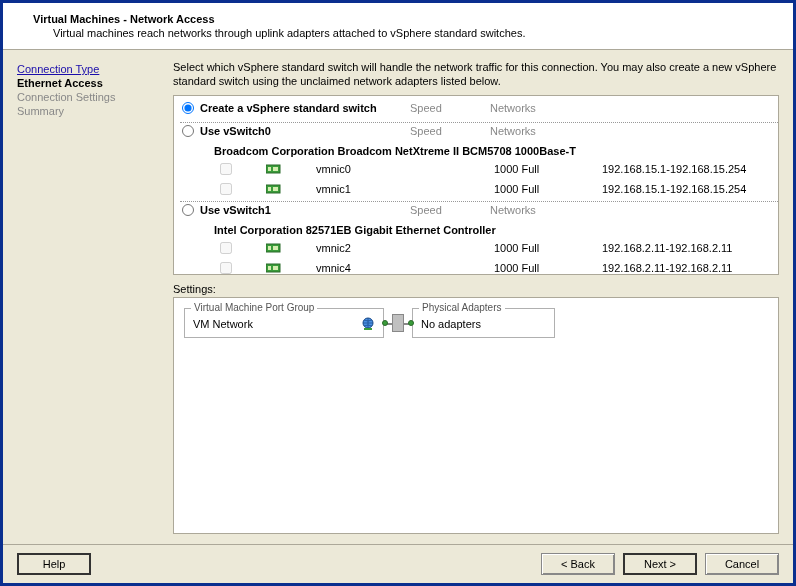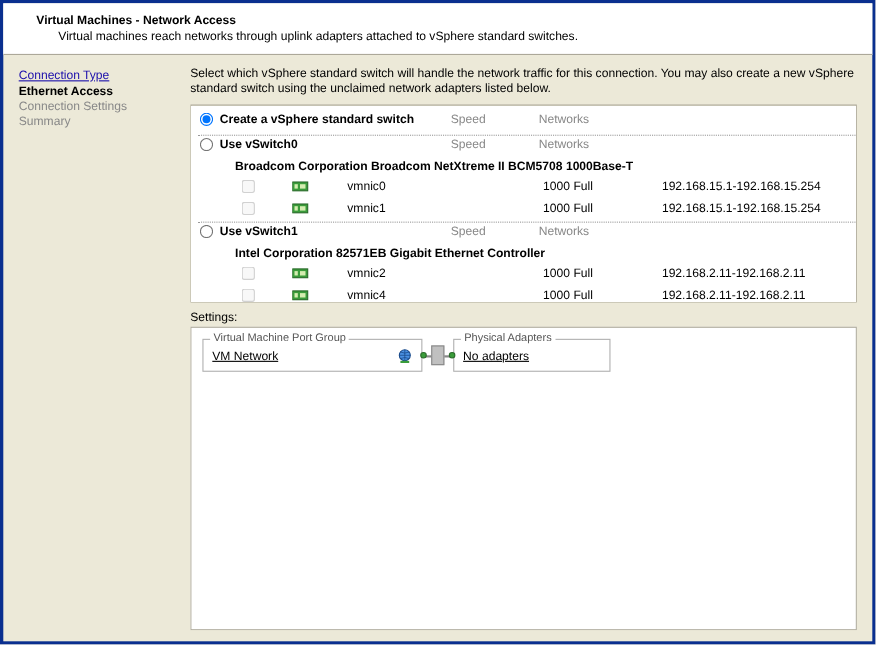--- a/index.html
+++ b/index.html
@@ -166,21 +166,20 @@
 .preview-label {
   margin-top: 8px;
   margin-bottom: 2px;
 }
 .preview-panel {
   border: 1px solid #aca899;
   background: #fff;
   flex: 1;
   padding: 10px;
   position: relative;
-  text-decoration: underline;
 }
 .fieldset-group {
   display: flex;
   align-items: stretch;
 }
 .fs {
   border: 1px solid #b0b0b0;
   position: relative;
   padding: 8px 8px 6px 8px;
   font-size: 11px;
@@ -382,14 +381,21 @@
           </div>
           <div class="fs pa">
             <span class="fs-legend">Physical Adapters</span>
             <span>No adapters</span>
           </div>
         </div>
       </div>
     </div>
   </div>
 
+  <div class="footer">
+    <button class="btn help">Help</button>
+    <div class="spacer"></div>
+    <button class="btn">&lt; Back</button>
+    <button class="btn next">Next &gt;</button>
+    <button class="btn">Cancel</button>
+  </div>
 
 </div>
 
 </body></html>

